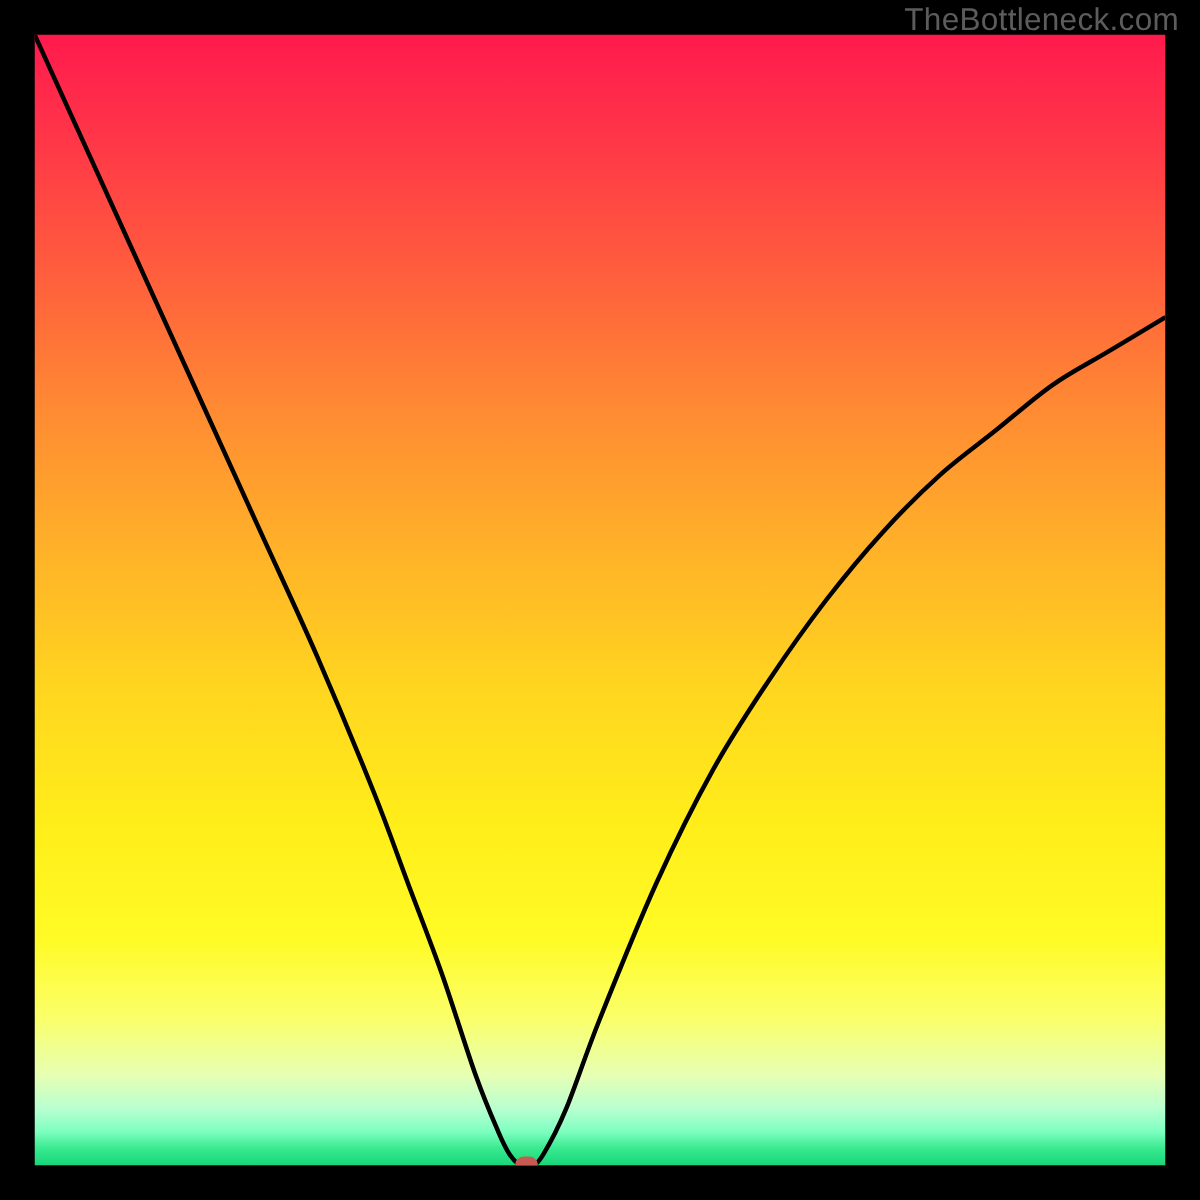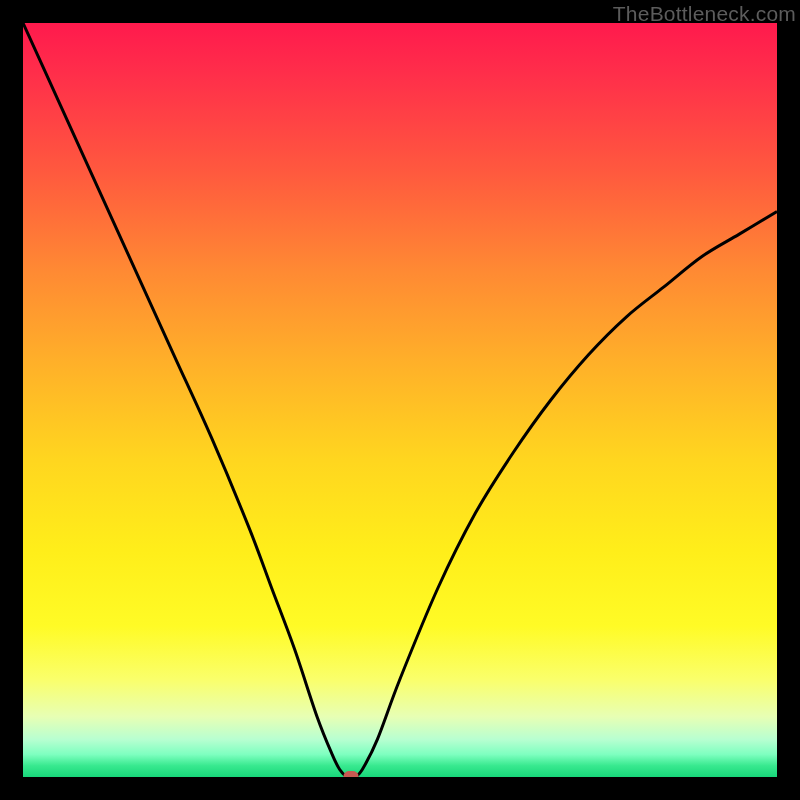--- a/index.html
+++ b/index.html
@@ -60,21 +60,21 @@
     position: absolute;
     width: 15px;
     height: 12px;
     border-radius: 6px / 5px;
     background: #c75a52;
     transform: translate(-50%, -50%);
   }
   .watermark {
     position: absolute;
     top: 2px;
-    right: 4px;
+    right: 14px;
     color: #5c5c5c;
     font-size: 21px;
     font-weight: 500;
     letter-spacing: 0.2px;
     user-select: none;
   }
 </style>
 </head>
 <body>
 

